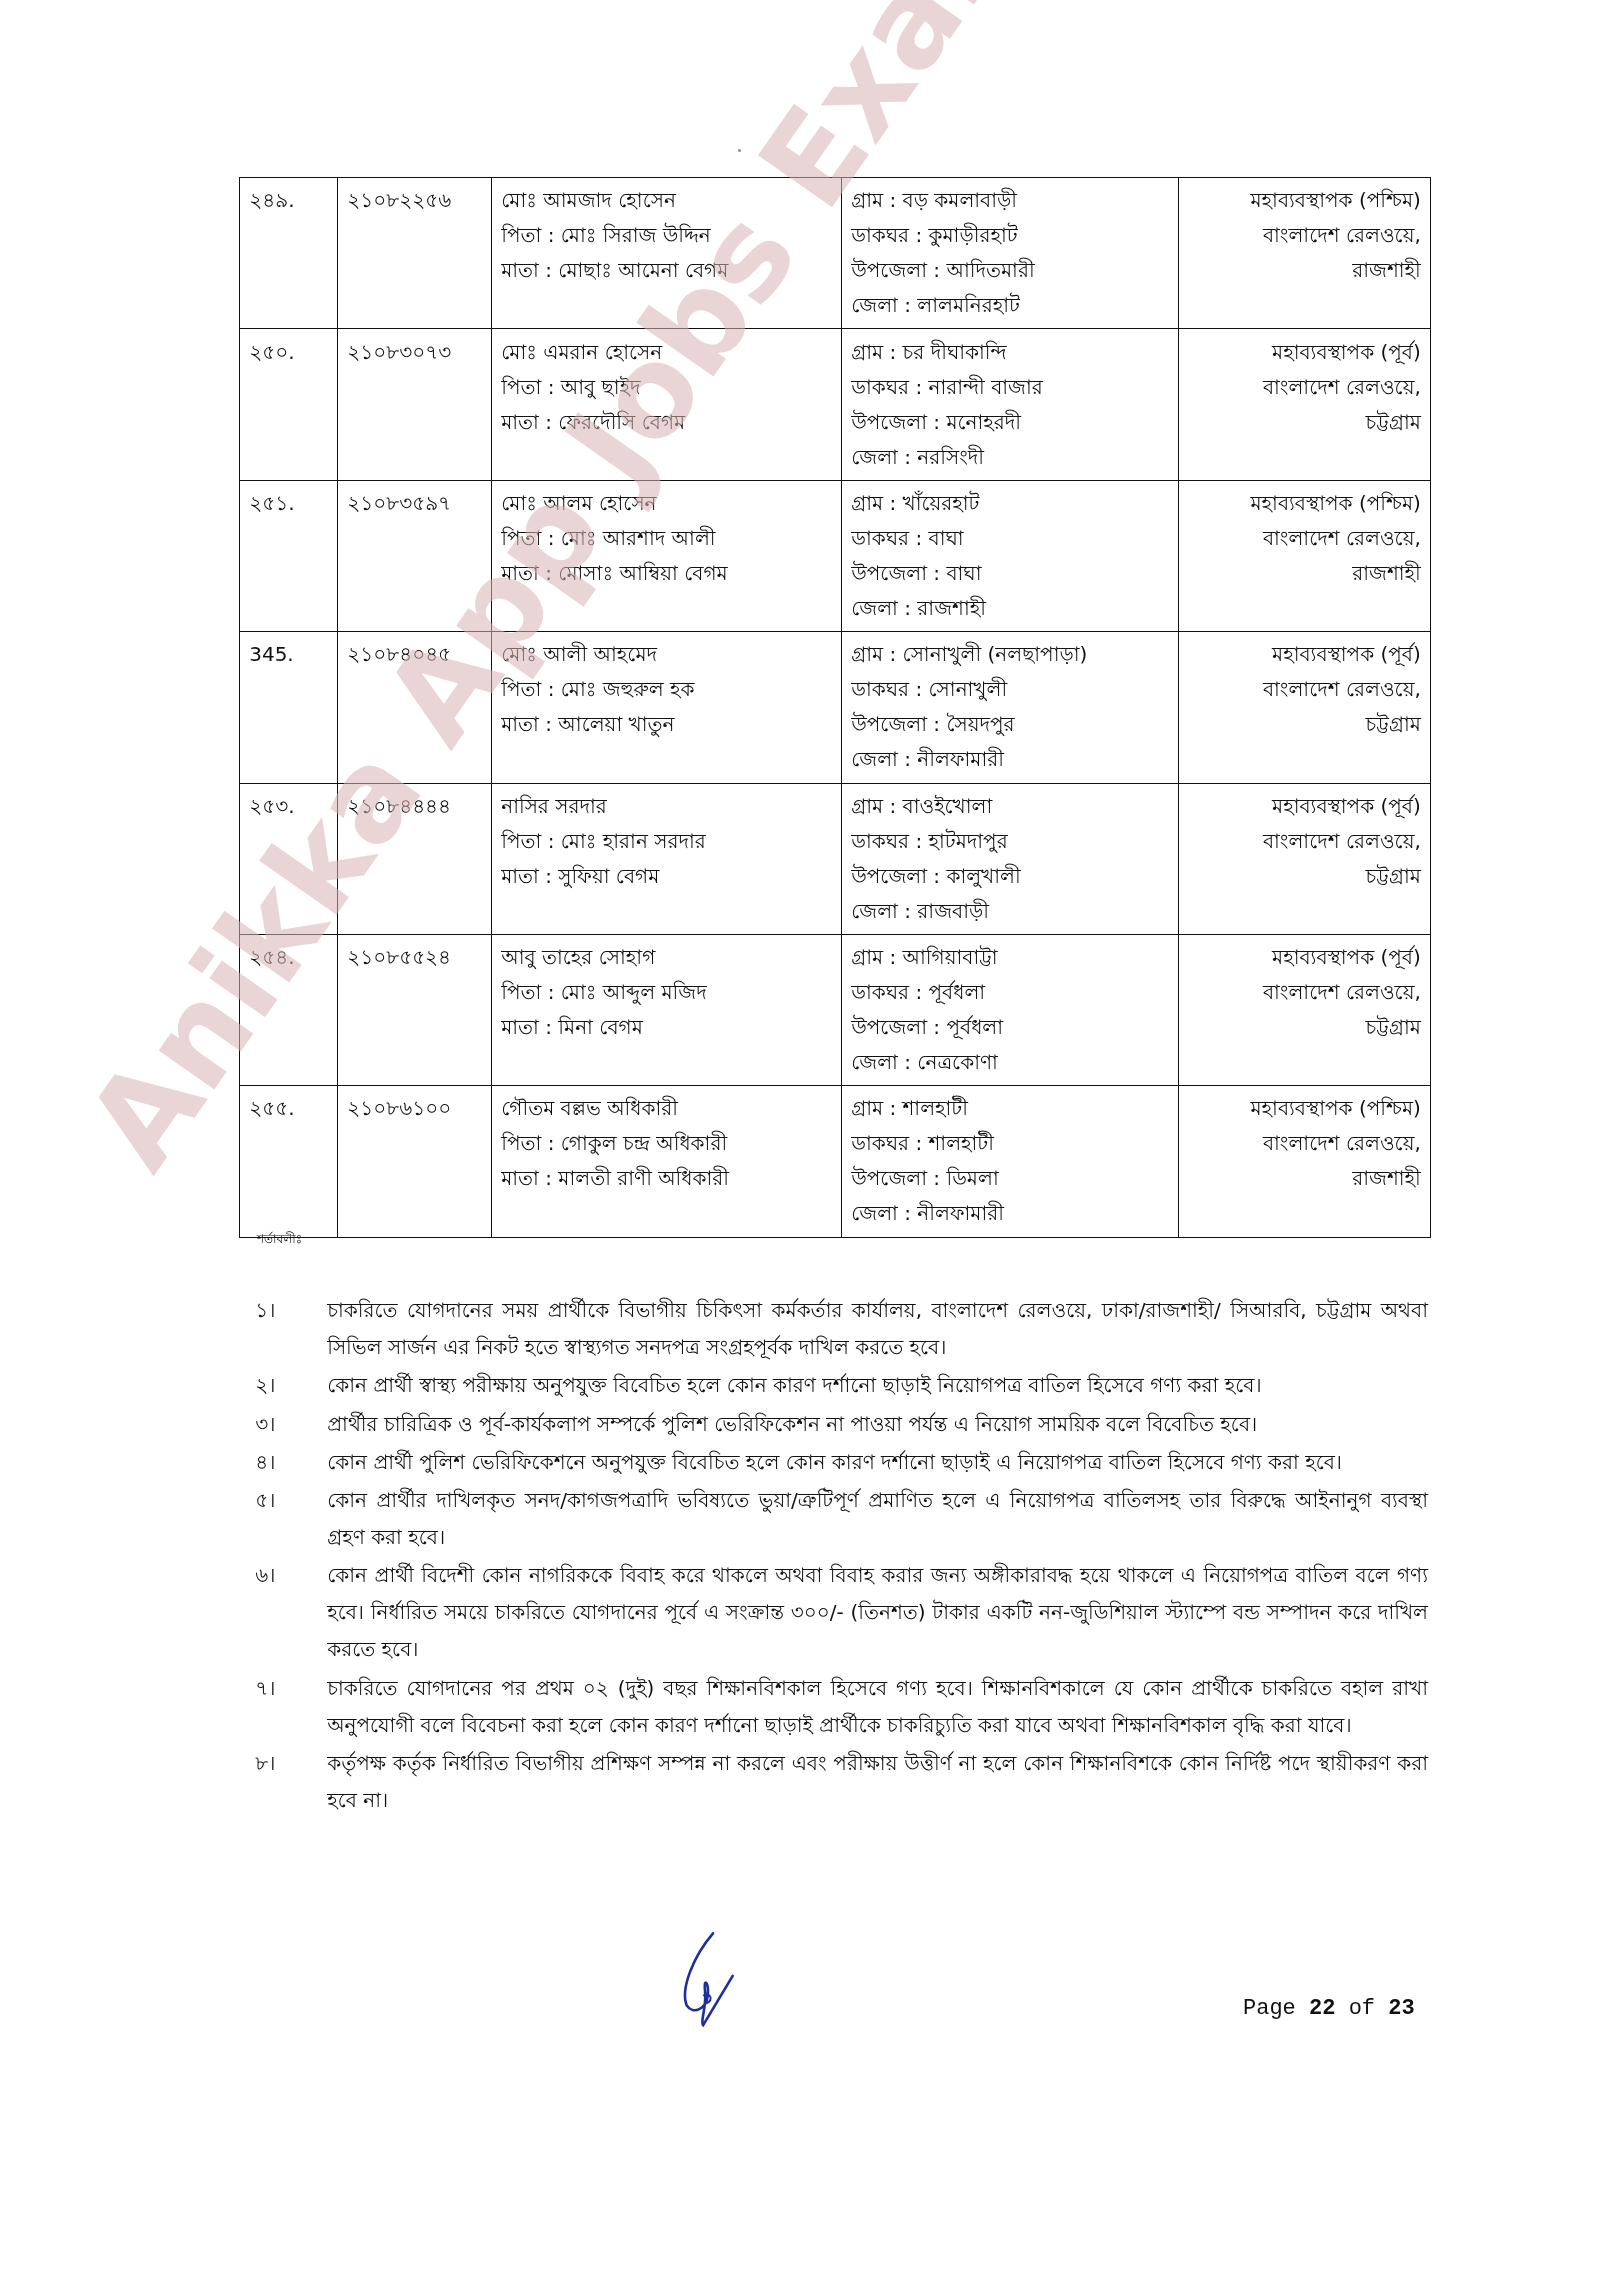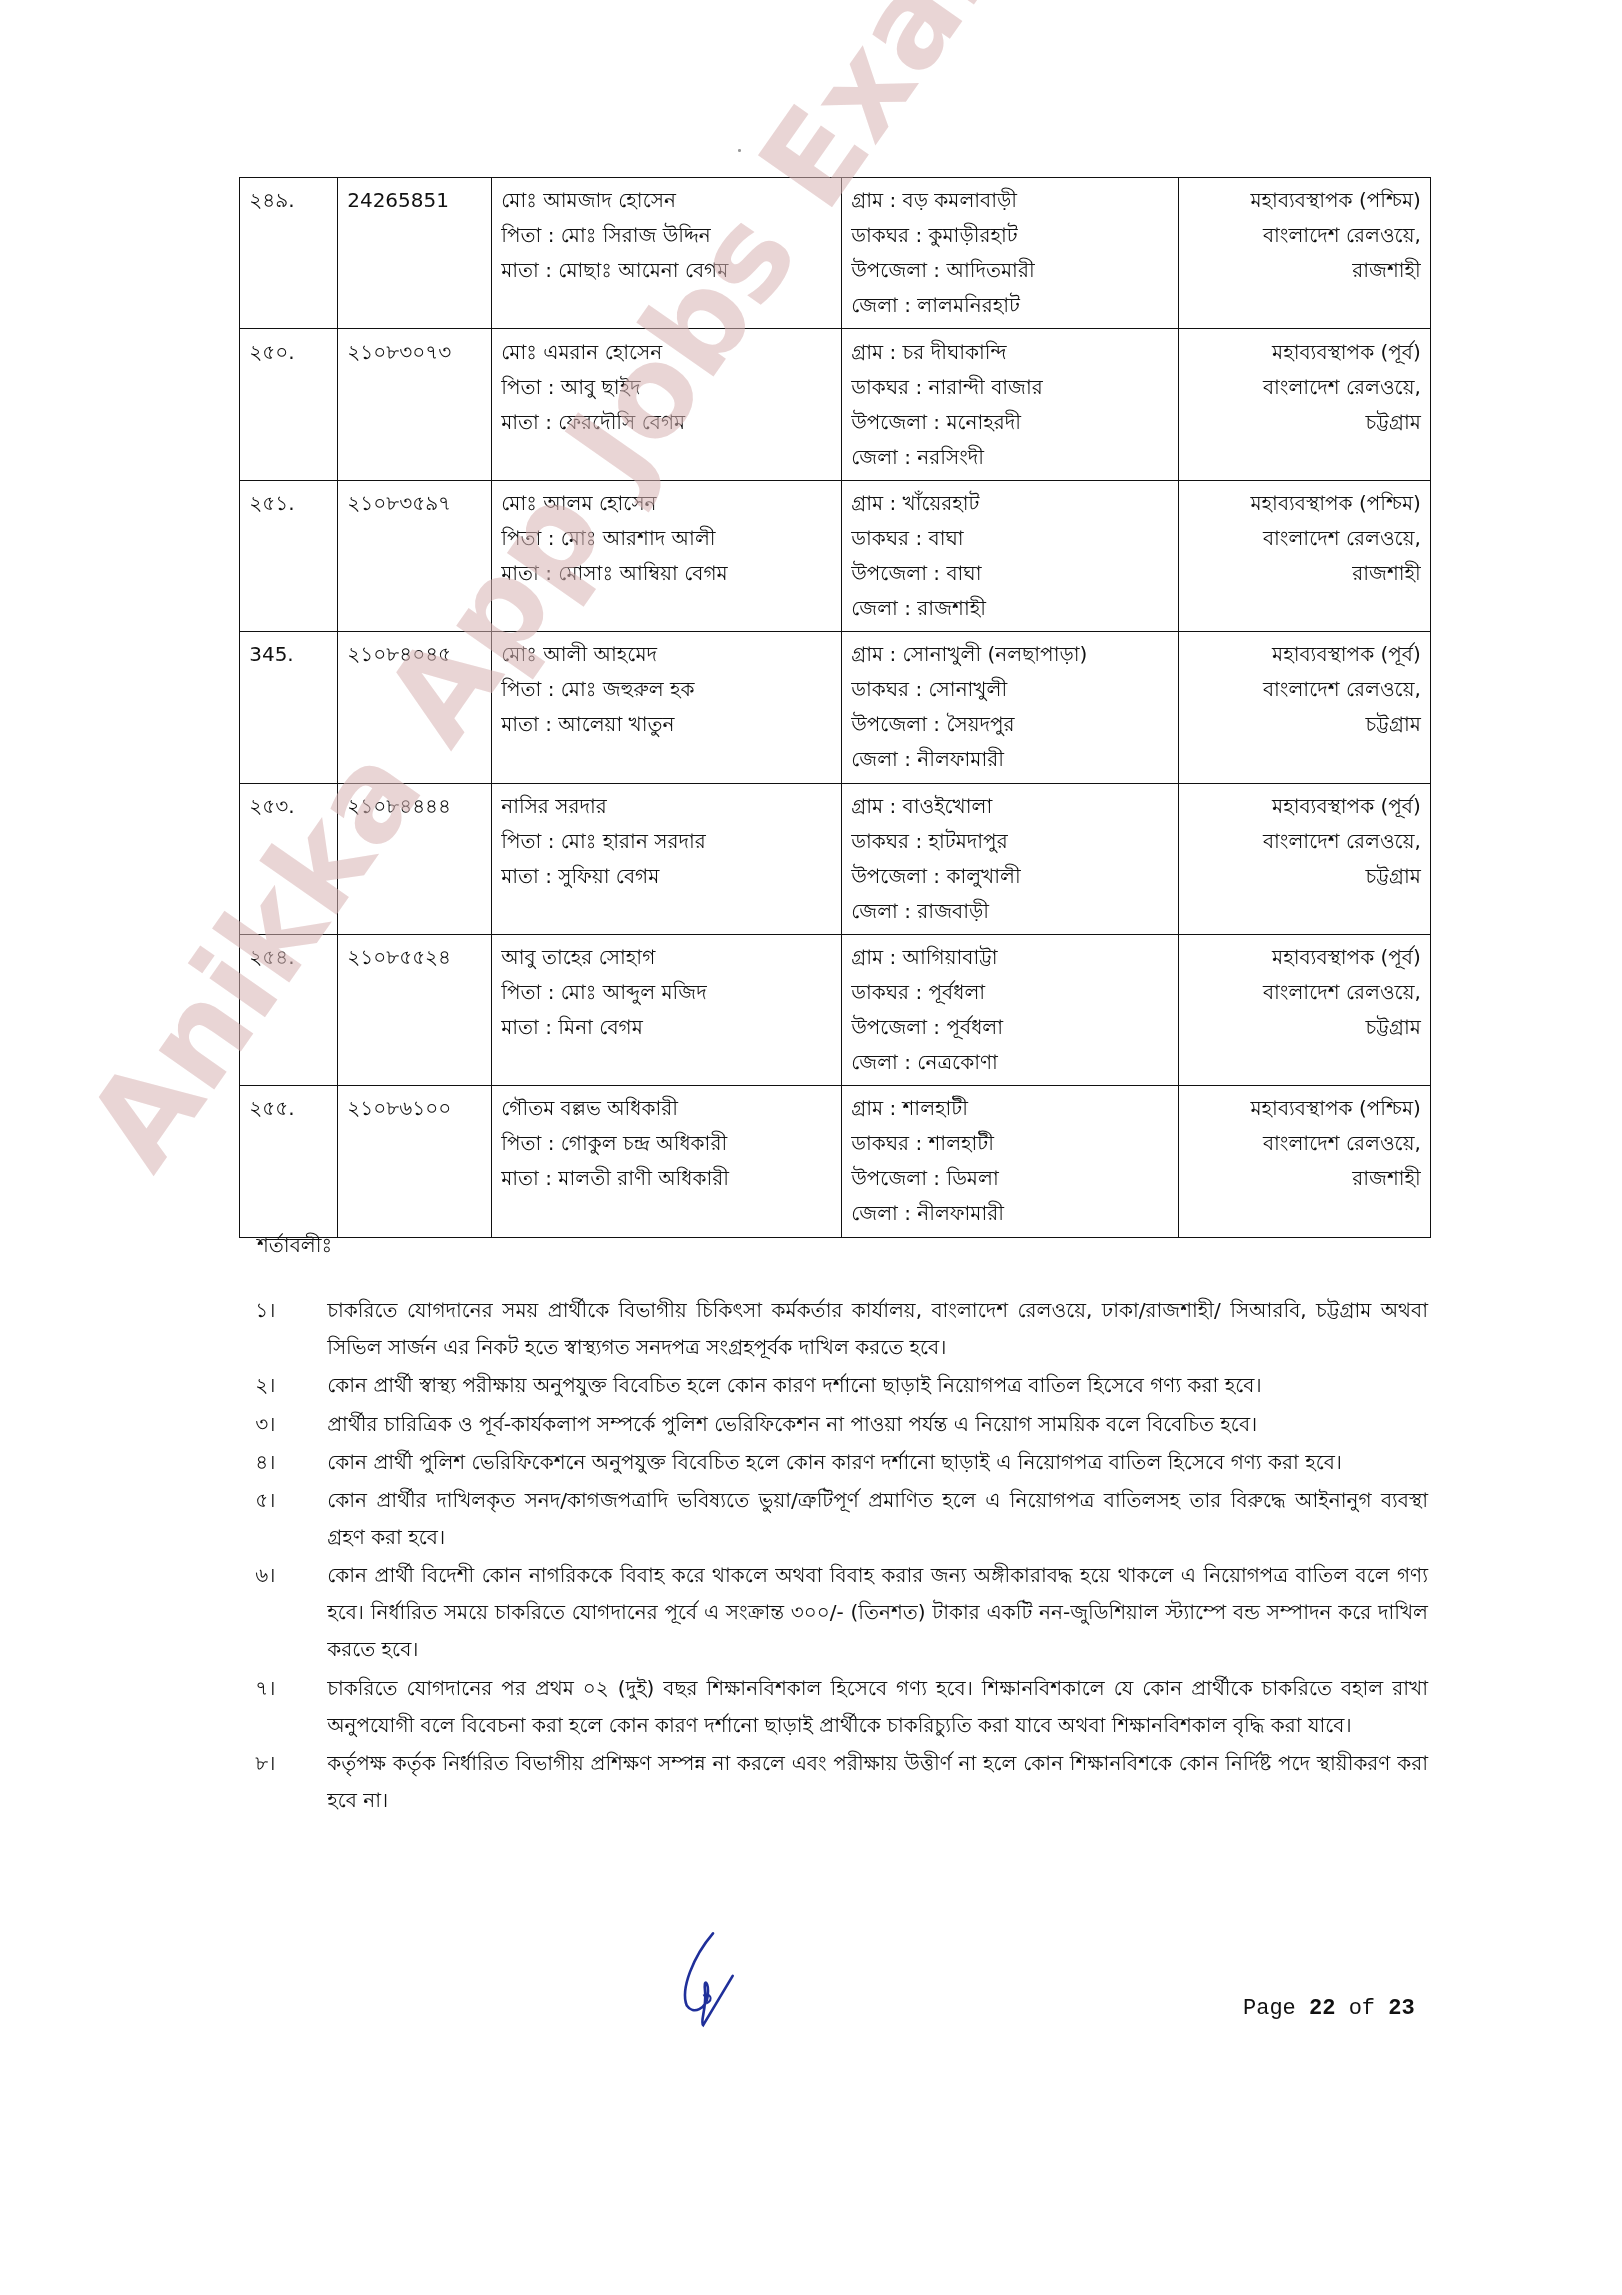--- a/index.html
+++ b/index.html
@@ -12,21 +12,21 @@
                    border-collapse: collapse; table-layout: fixed; }
     table.roster td { border: 1.3px solid #111; vertical-align: top; padding: 5.2px 9.2px;
                       font-size: 20px; line-height: 35px; height: 133px; }
     col.c-sl { width: 98px; } col.c-roll { width: 154px; } col.c-name { width: 350px; }
     col.c-addr { width: 337px; } col.c-post { width: 252px; }
     td.sl { padding-left: 13px; }
     td.roll { padding-left: 13px; }
     td.post { text-align: right; }
     .line { display: block; white-space: nowrap; }
 
-    .terms-title { position: absolute; left: 257px; top: 1230px; font-size: 20px; }
+    .terms-title { position: absolute; left: 257px; top: 1230px; font-size: 12px; }
     .terms { position: absolute; left: 250px; top: 1292px; width: 1178px; }
     .term { display: flex; font-size: 20px; line-height: 37px; margin-bottom: 1.3px; }
     .term .num { width: 72px; flex: none; padding-left: 5.2px; }
     .term .text { flex: 1; text-align: justify; }
 
     .signature { position: absolute; left: 667px; top: 1930px; width: 92px; height: 105px; }
     .page-no { position: absolute; left: 1243px; top: 1996px; font-family: Liberation Mono, monospace;
                font-size: 22px; }
     .page-no b { font-weight: bold; }
 
@@ -48,21 +48,21 @@
         <col class="c-name">
         <col class="c-addr">
         <col class="c-post">
     </colgroup>
     <tbody id="roster-body">
         <tr>
           <td class="sl">
             <span class="line">২৪৯.</span>
           </td>
           <td class="roll">
-            <span class="line">24265851</span>
+            <span class="line">২১০৮২২৫৬</span>
           </td>
           <td class="name">
             <span class="line">মোঃ আমজাদ হোসেন</span>
             <span class="line">পিতা : মোঃ সিরাজ উদ্দিন</span>
             <span class="line">মাতা : মোছাঃ আমেনা বেগম</span>
           </td>
           <td class="addr">
             <span class="line">গ্রাম : বড় কমলাবাড়ী</span>
             <span class="line">ডাকঘর : কুমাড়ীরহাট</span>
             <span class="line">উপজেলা : আদিতমারী</span>

